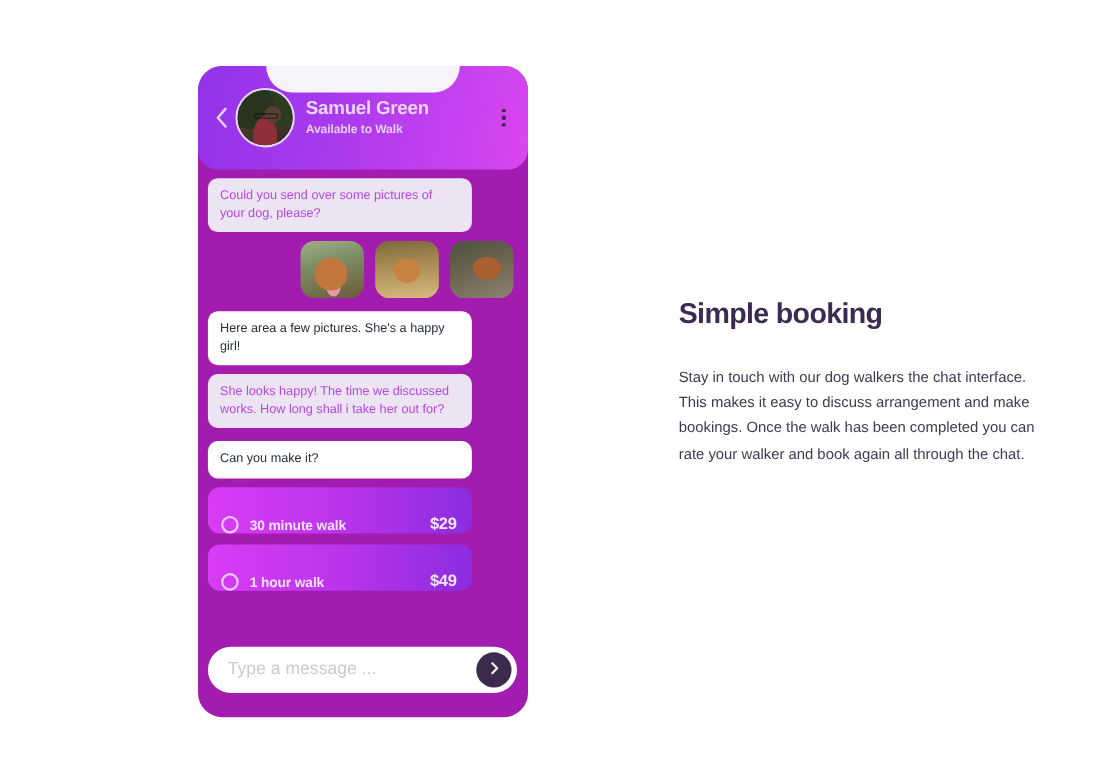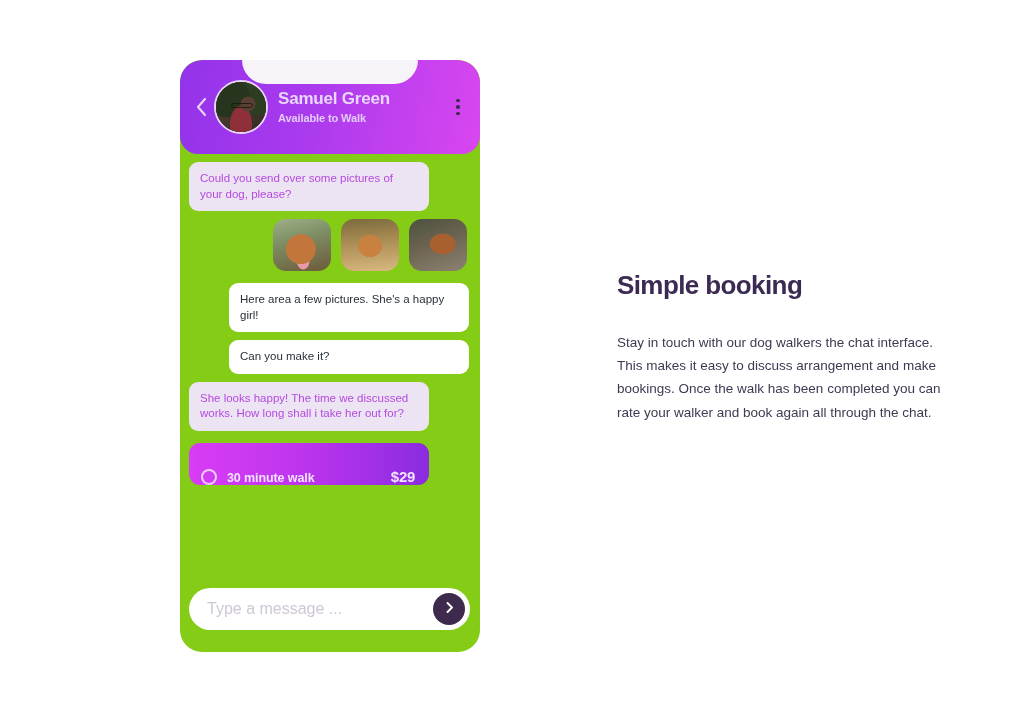--- a/index.html
+++ b/index.html
@@ -8,21 +8,21 @@
     background: #ffffff;
     font-family: "Liberation Sans", sans-serif;
     overflow: hidden;
   }
   .stage { position: relative; width: 1017px; height: 704px; }
 
   
   .phone {
     position: absolute; left: 180px; top: 60px;
     width: 300px; height: 592px;
-    background: #84cc16;
+    background: #a21caf;
     border-radius: 22px;
     overflow: hidden;
   }
 
   .phone-header {
     position: relative;
     height: 94px;
     background: linear-gradient(100deg, #9333ea 0%, #a93aee 42%, #d946ef 100%);
     border-radius: 22px 22px 18px 18px;
     display: flex; align-items: center;
@@ -79,21 +79,21 @@
     position: relative; z-index: 2;
     width: 16px; display: flex; flex-direction: column;
     align-items: center; gap: 3px; flex: 0 0 auto;
   }
   .kebab-icon i { width: 3.5px; height: 3.5px; border-radius: 50%; background: #3f2b55; display: block; }
 
   
   .chat { padding: 8px 11px 0 9px; }
 
   .row { display: flex; margin-bottom: 8px; }
-  .row.right { justify-content: flex-end; }
+  .row.right { justify-content: flex-start; }
 
   .bubble {
     border-radius: 9px;
     padding: 9px 11px;
     font-size: 11.5px;
     line-height: 1.35;
     max-width: 240px;
   }
   .bubble.incoming { background: #ece3f3; color: #b44ae0; font-weight: 500; }
   .bubble.outgoing { background: #ffffff; color: #26303a; }
@@ -206,36 +206,43 @@
       <div class="photos">
         <div class="photo photo-a"></div>
         <div class="photo photo-b"></div>
         <div class="photo photo-c"></div>
       </div>
 
       <div class="row right">
         <div class="bubble outgoing wide">Here area a few pictures. She's a happy girl!</div>
       </div>
 
+      <div class="row" style="margin-bottom:12px;">
+        <div class="bubble incoming wide">She looks happy! The time we discussed works. How long shall i take her out for?</div>
+      </div>
+
       <div class="row right">
         <div class="bubble outgoing wide">Can you make it?</div>
-      </div>
-
-      <div class="row" style="margin-bottom:12px;">
-        <div class="bubble incoming wide">She looks happy! The time we discussed works. How long shall i take her out for?</div>
       </div>
 
       <div class="opt-row">
         <div class="opt">
           <div class="radio-icon"></div>
           <div class="opt-label">30 minute walk</div>
           <div class="opt-price">$29</div>
         </div>
       </div>
 
+      <div class="opt-row">
+        <div class="opt">
+          <div class="radio-icon"></div>
+          <div class="opt-label">1 hour walk</div>
+          <div class="opt-price">$49</div>
+        </div>
+      </div>
 
     </div>
 
     <div class="composer">
       <input type="text" placeholder="Type a message ..." style="">
       <button class="send-button">
         <span>
           <svg width="13" height="13" viewBox="0 0 13 13" fill="none">
             <path d="M4.5 2 L9 6.5 L4.5 11" stroke="#ffffff" stroke-width="1.9" stroke-linecap="round" stroke-linejoin="round"></path>
           </svg>

